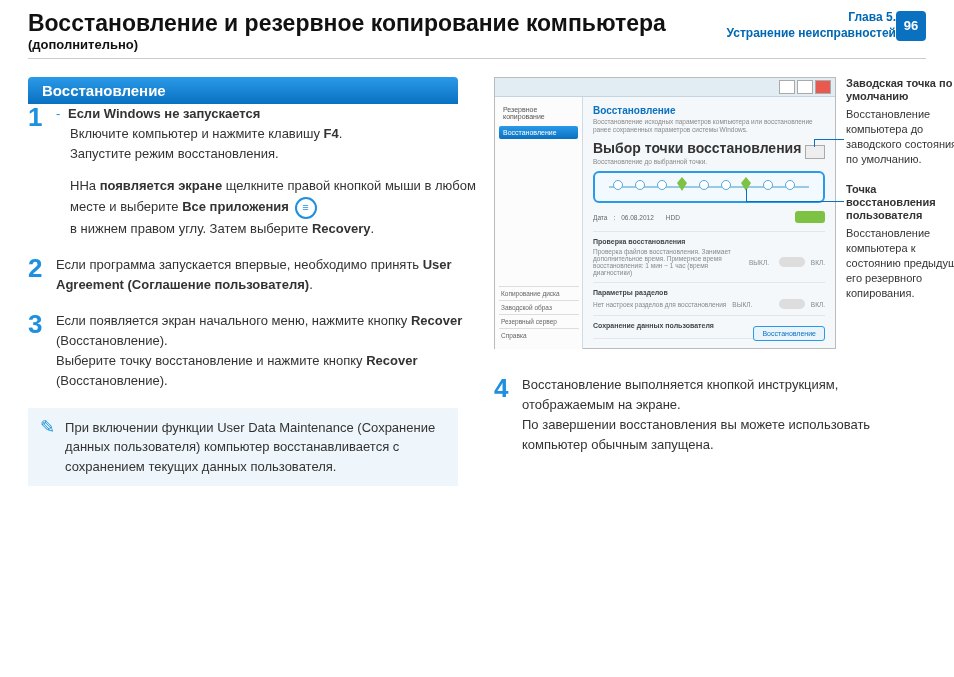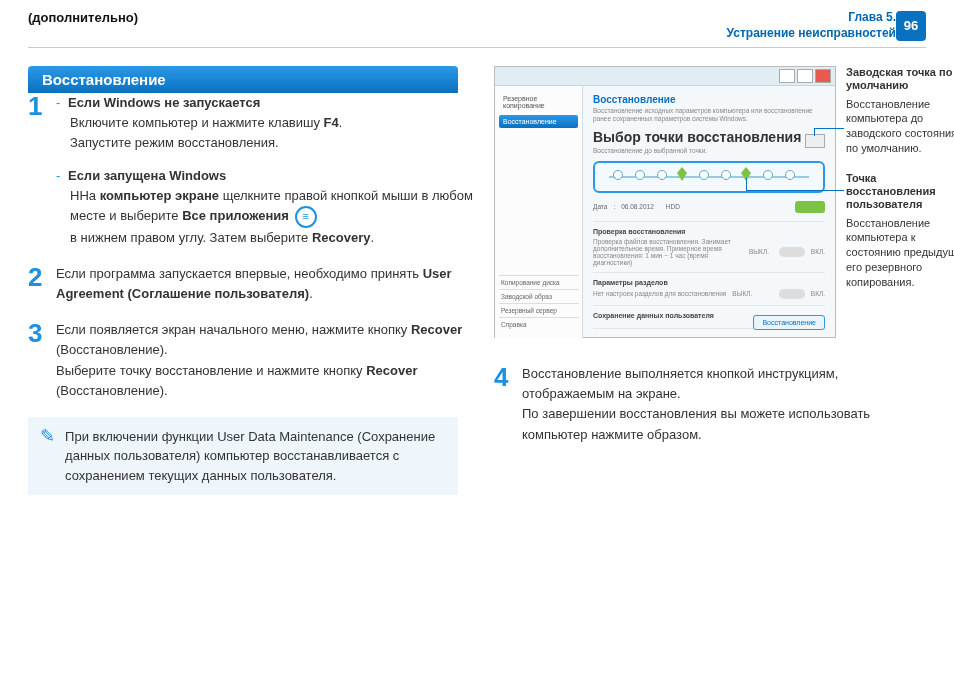--- a/index.html
+++ b/index.html
@@ -246,20 +246,21 @@
     gap:8px;
     margin-top: 26px;
   }
 </style>
 </head>
 <body>
 
 <div class="page">
   <div class="header">
     <div class="header-left">
+      <h1 class="title">Восстановление и резервное копирование компьютера</h1>
       <div class="subtitle">(дополнительно)</div>
     </div>
     <div class="header-right">
       <div class="chapter">
         <div>Глава 5.</div>
         <div>Устранение неисправностей</div>
       </div>
       <div class="pagebadge">96</div>
     </div>
   </div>
@@ -270,23 +271,22 @@
 
       <div class="step">
         <div class="step-num">1</div>
         <div class="step-body">
           <div><span class="dash">-</span> <span class="b">Если Windows не запускается</span></div>
           <div class="sub-indent">
             <span>Включите компьютер и нажмите клавишу </span><span class="b">F4</span>.<br>
             <span>Запустите режим восстановления.</span>
           </div>
           <div style="height:12px"></div>
-          <div><span class="dash">-</span> <span class="b">Если запущена Windows</span></div>
           <div class="sub-indent">
-            <span>ННа </span><span class="b">компьютер экране</span><span> щелкните правой кнопкой мыши в любом месте и выберите </span><span class="b">Все приложения</span>
+            <span>ННа </span><span class="b">появляется экране</span><span> щелкните правой кнопкой мыши в любом месте и выберите </span><span class="b">Все приложения</span>
             <span class="circle-icon">≡</span><br>
             <span>в нижнем правом углу. Затем выберите </span><span class="b">Recovery</span>.
           </div>
         </div>
       </div>
 
       <div class="step">
         <div class="step-num">2</div>
         <div class="step-body">
           <span>Если программа запускается впервые, необходимо принять </span><span class="b">User Agreement (Соглашение пользователя)</span>.
@@ -397,18 +397,18 @@
         <div class="callout">
           <div class="callout-title">Точка восстановления пользователя</div>
           <div class="callout-desc">Восстановление компьютера к состоянию предыдущ его резервного копирования.</div>
         </div>
       </div>
 
       <div class="step4-row">
         <div class="step-num">4</div>
         <div class="step-body">
           <span>Восстановление выполняется кнопкой инструкциям, отображаемым на экране.</span><br>
-          <span>По завершении восстановления вы можете использовать компьютер нажмите образом.</span>
+          <span>По завершении восстановления вы можете использовать компьютер обычным запущена.</span>
         </div>
       </div>
     </div>
   </div>
 </div>
 
 </body></html>

